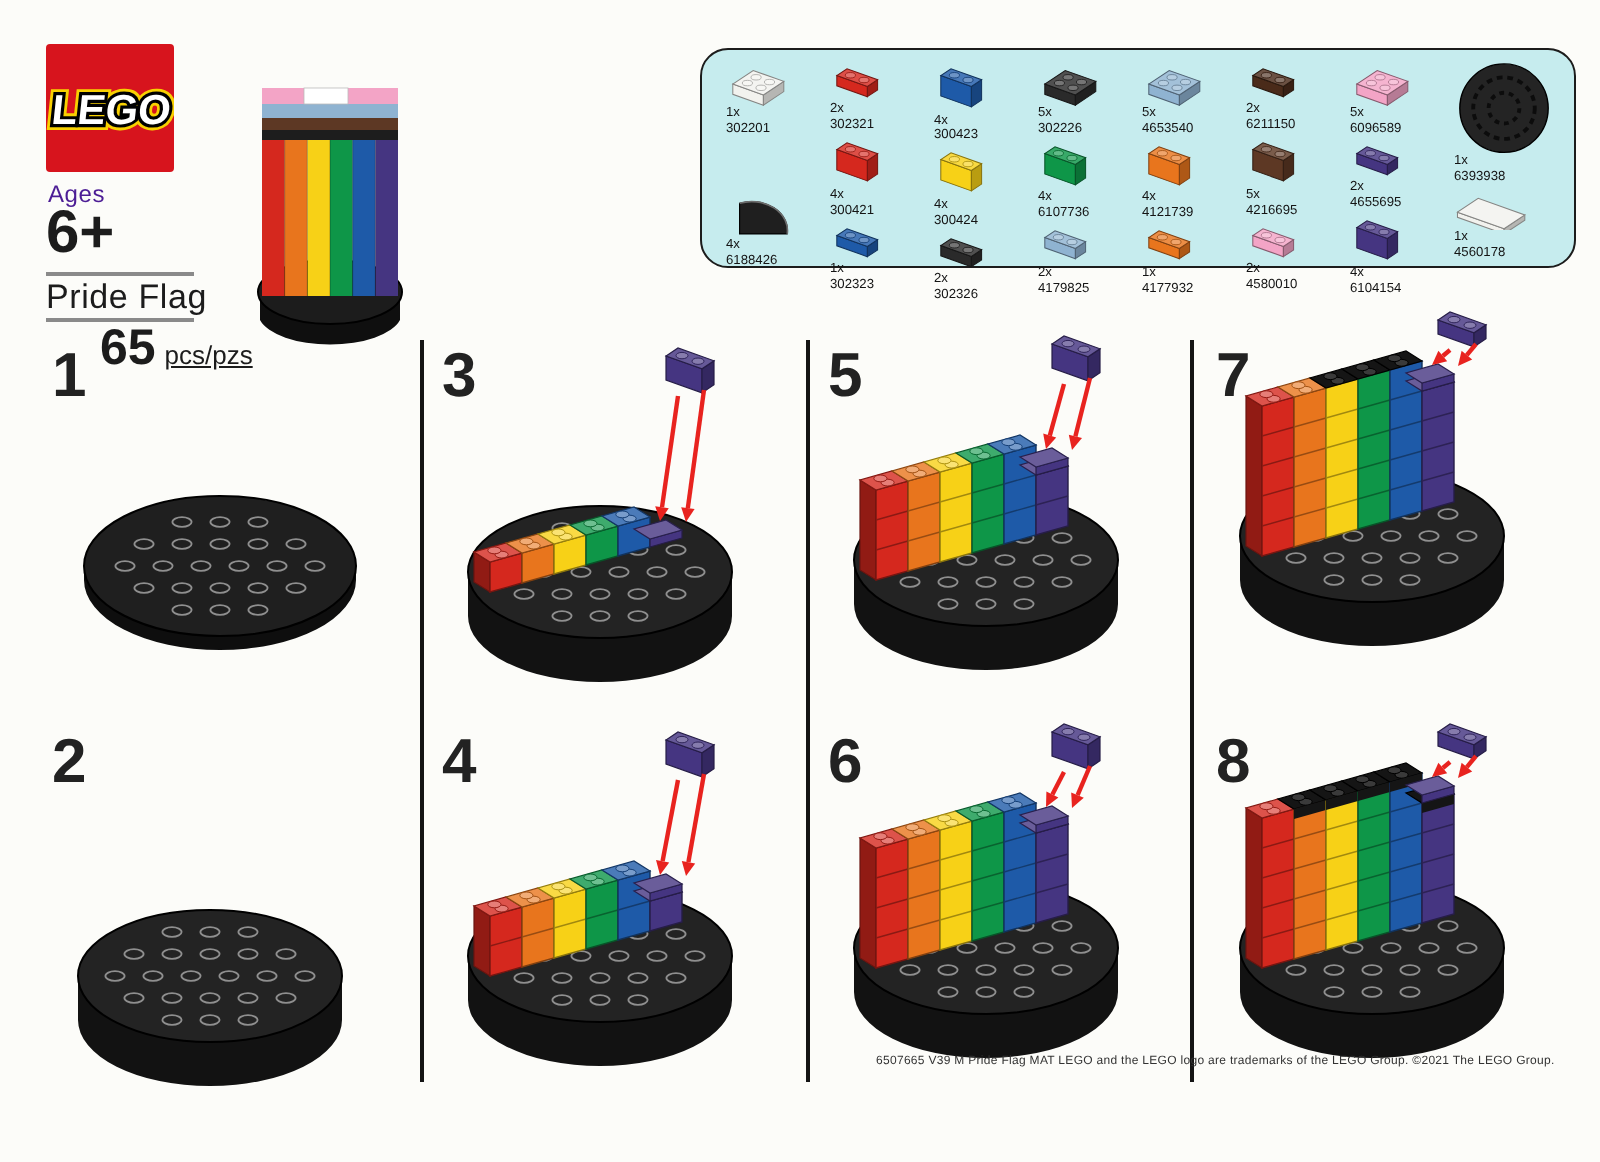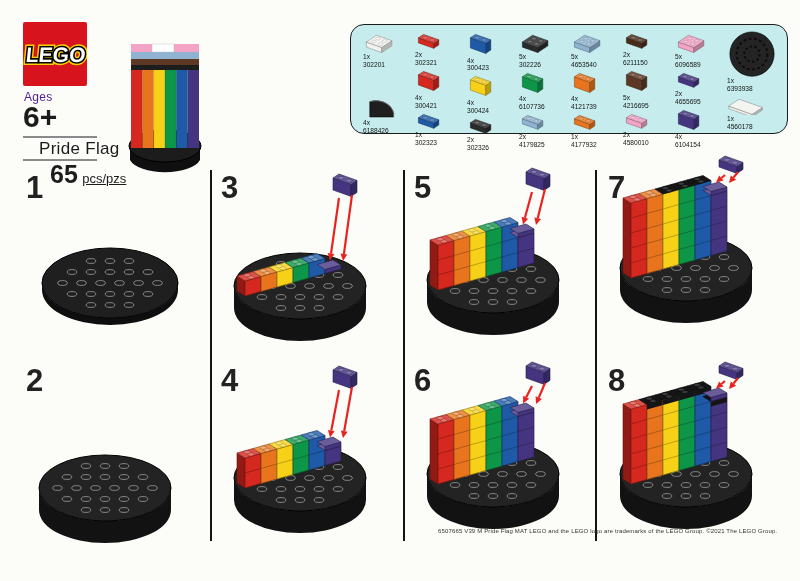--- a/index.html
+++ b/index.html
@@ -3,21 +3,21 @@
 <meta charset="utf-8">
 <style>
   html,body{margin:0;padding:0;background:#e8e8e8;}
   .page{position:relative;width:800px;height:581px;background:#fcfcf9;
         font-family:"Liberation Sans",sans-serif;overflow:hidden;margin:0 auto;}
   
   .logo{position:absolute;left:23px;top:22px;width:64px;height:64px;}
   .ages{position:absolute;left:24px;top:90px;font-size:12px;color:#4c1d95;letter-spacing:.3px;}
   .age{position:absolute;left:23px;top:100px;font-size:30px;font-weight:700;color:#1c1c1c;}
   .rule{position:absolute;left:23px;width:74px;height:2px;background:#8a8a8a;}
-  .product{position:absolute;left:39px;top:139px;font-size:17px;color:#1c1c1c;letter-spacing:.3px;}
+  .product{position:absolute;left:23px;top:139px;font-size:17px;color:#1c1c1c;letter-spacing:.3px;}
   .pieces{position:absolute;left:23px;top:160px;color:#1c1c1c;}
   .pieces .n{font-size:25px;font-weight:700;margin-left:27px;}
   .pieces .u{font-size:13px;text-decoration:underline;}
   .preview{position:absolute;left:116px;top:34px;}
   
   .parts-box{position:absolute;left:350px;top:24px;width:438px;height:110px;
              background:#c6ecee;border:1.6px solid #1c1c1c;border-radius:14px;box-sizing:border-box;
              padding:6px 10px 4px 12px;}
   .parts-grid{display:grid;grid-template-columns:repeat(8,1fr);gap:0 4px;height:100%;}
   .pcol{display:flex;flex-direction:column;}

